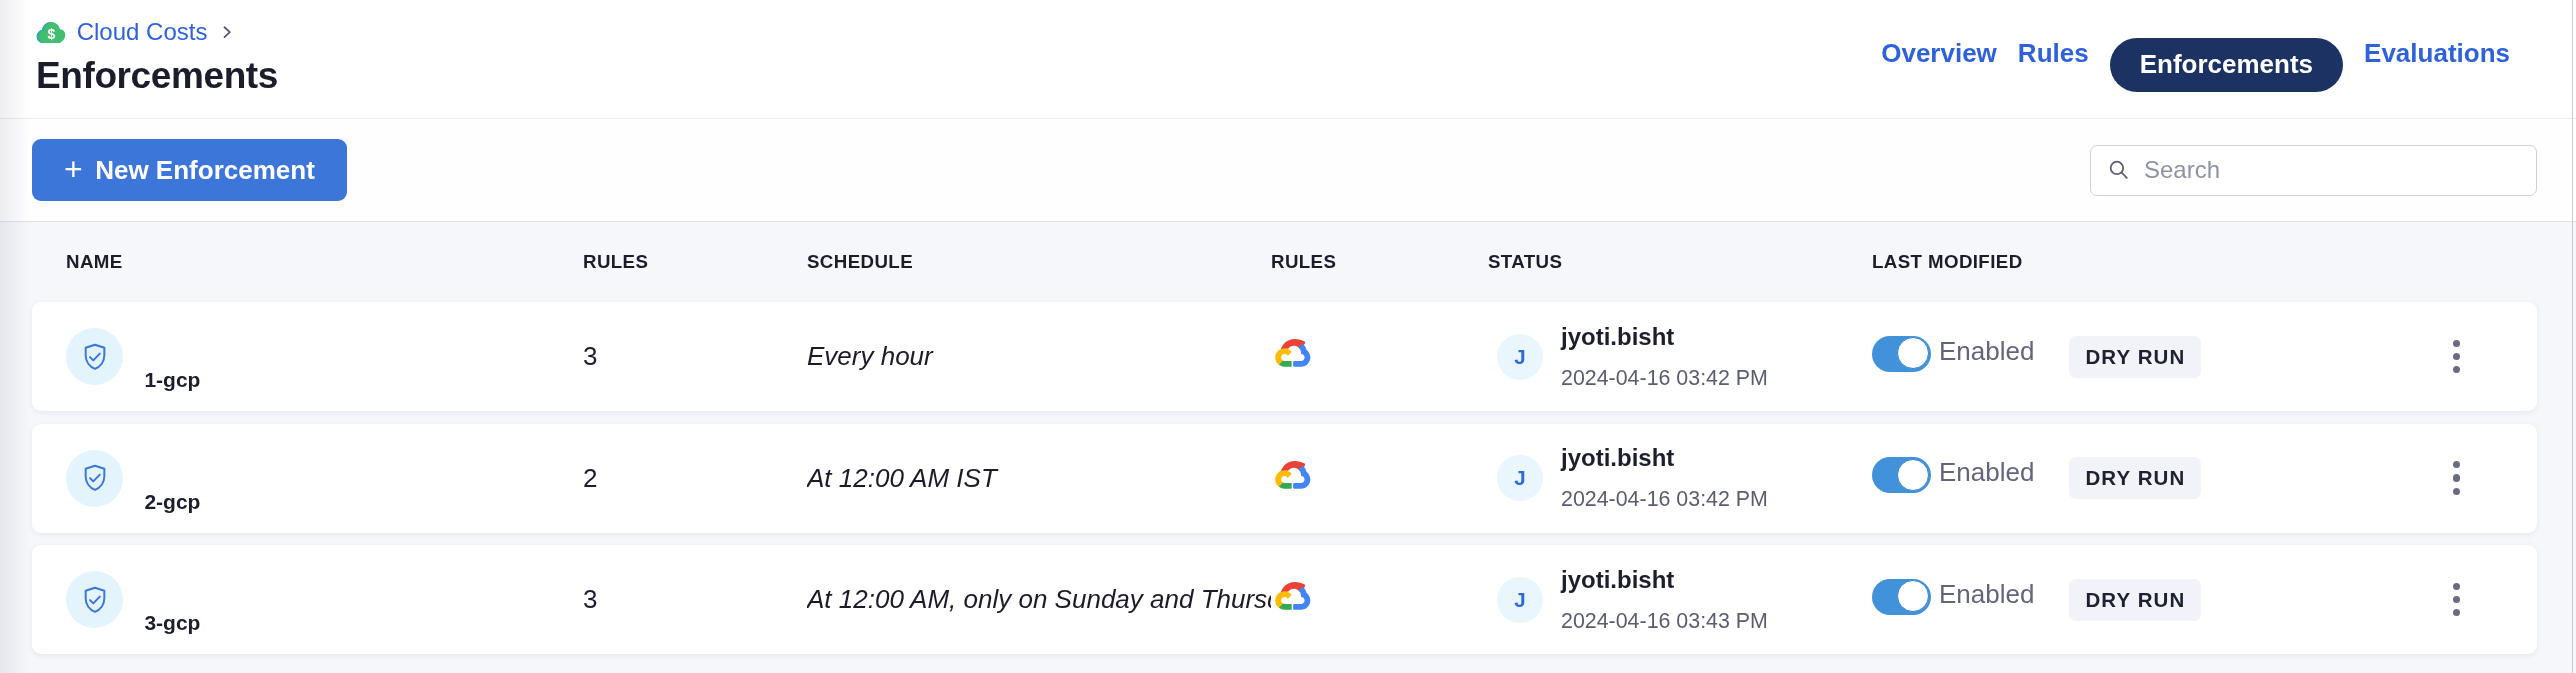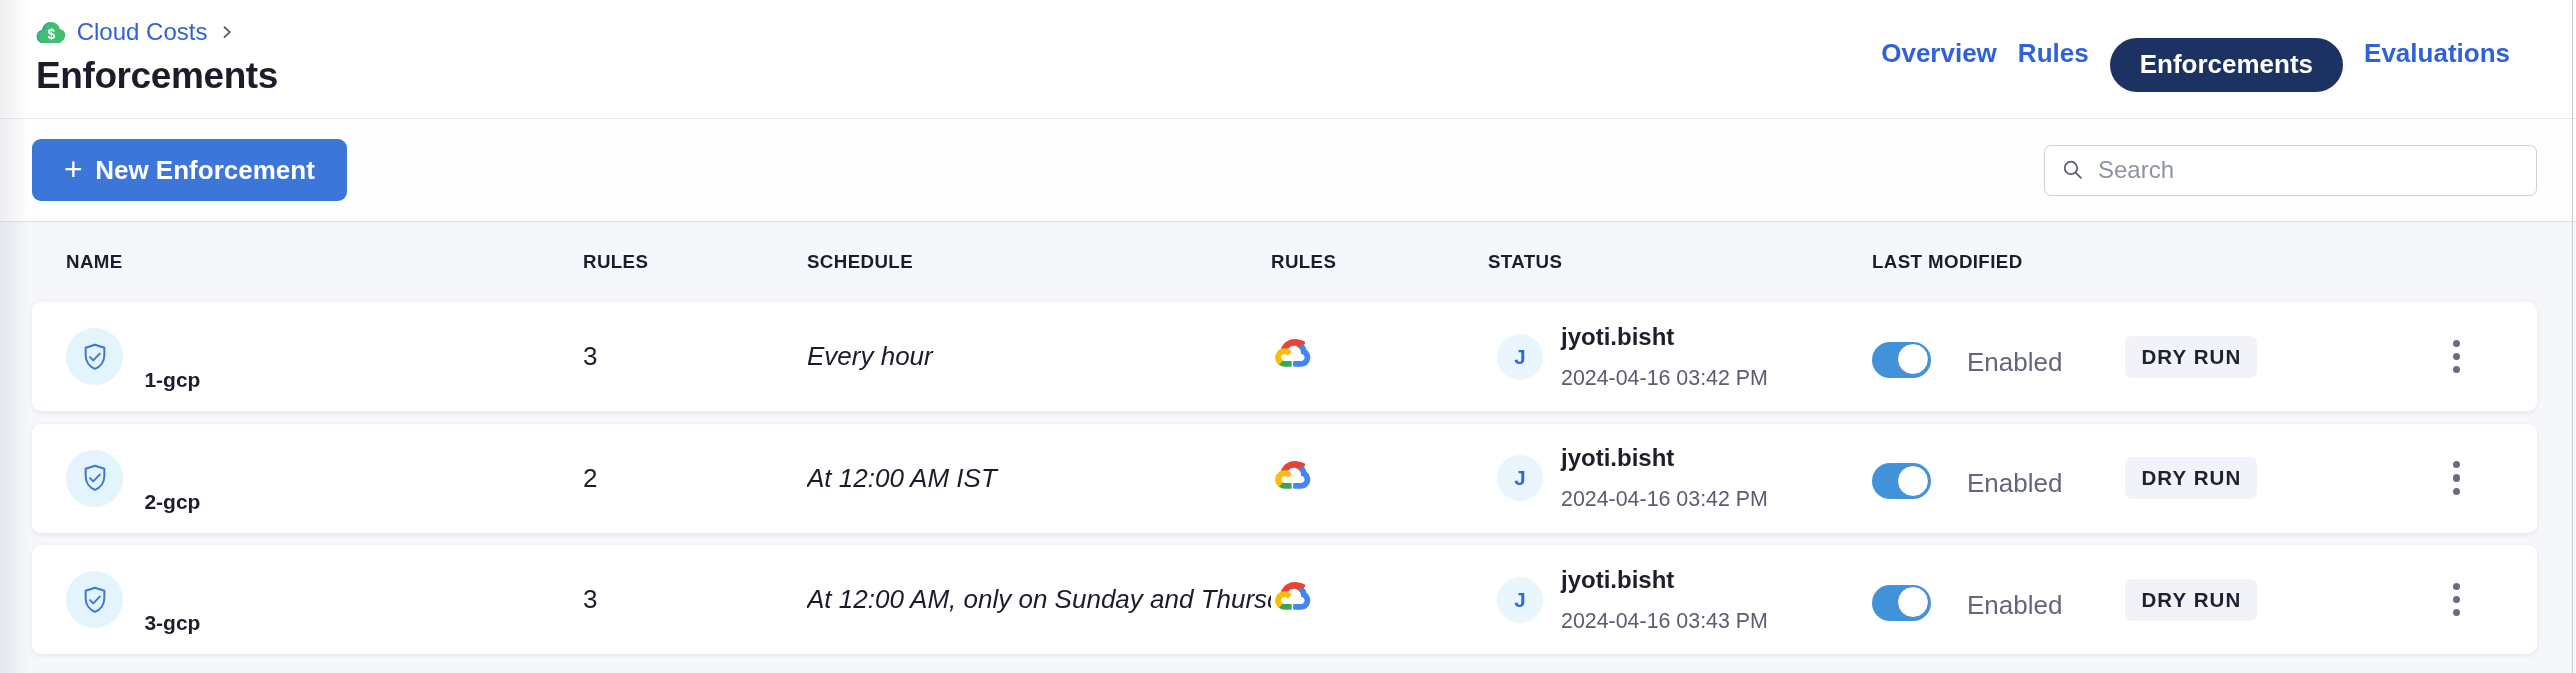--- a/index.html
+++ b/index.html
@@ -48,21 +48,21 @@
   .btn-primary {
     display: flex; align-items: center; gap: 12.5px;
     background: #3b76d8; color: #fff; border: none; border-radius: 9px;
     height: 62px; padding: 0 32px; font-size: 26px; font-weight: 700;
     font-family: inherit; cursor: pointer;
   }
   .btn-plus { font-size: 32px; font-weight: 400; line-height: 1; margin-top: -2.7px; }
   .search-wrap { position: relative; }
   .search-wrap svg { position: absolute; left: 16px; top: 12.5px; }
   .search-input {
-    width: 493px; height: 51px; border: 1.3px solid #cdcfda; border-radius: 7.1px;
+    width: 447px; height: 51px; border: 1.3px solid #cdcfda; border-radius: 7.1px;
     padding: 0 18px 0 53px; font-size: 24px; font-family: inherit; color: #1d1e2c;
     background: #fff; outline: none;
   }
   .search-input::placeholder { color: #8e93a4; }
 
   
   .content { height: 451px; background: #f5f7fb; padding-top: 0; }
   .grid-cols {
     display: grid;
     grid-template-columns: 517px 224px 464px 217px 384px 1fr 89px;
@@ -89,21 +89,21 @@
   .cell-target { display: flex; align-items: center; }
   .cell-modified { display: flex; align-items: center; gap: 18px; padding-left: 9px; }
   .avatar {
     width: 46px; height: 46px; border-radius: 50%; background: #e9f6fd;
     color: #2f6bd8; font-size: 20.5px; font-weight: 600;
     display: flex; align-items: center; justify-content: center; flex: none;
   }
   .modified-stack { display: flex; flex-direction: column; gap: 15px; }
   .modified-by { font-size: 24px; font-weight: 700; color: #1d1e2c; }
   .modified-at { font-size: 21.4px; color: #5b5c6e; }
-  .cell-status { display: flex; align-items: flex-end; gap: 36px; }
+  .cell-status { display: flex; align-items: flex-start; gap: 8px; }
   .toggle {
     width: 59px; height: 36px; border-radius: 18px; background: #4192d9;
     position: relative; cursor: pointer; flex: none;
   }
   .toggle-knob {
     position: absolute; right: 1.8px; top: 1.8px; width: 32px; height: 32px;
     border-radius: 50%; background: #ffffff; border: 1.8px solid #3b86cf;
   }
   .status-label { font-size: 26px; color: #63657c; }
   .mode-badge {

